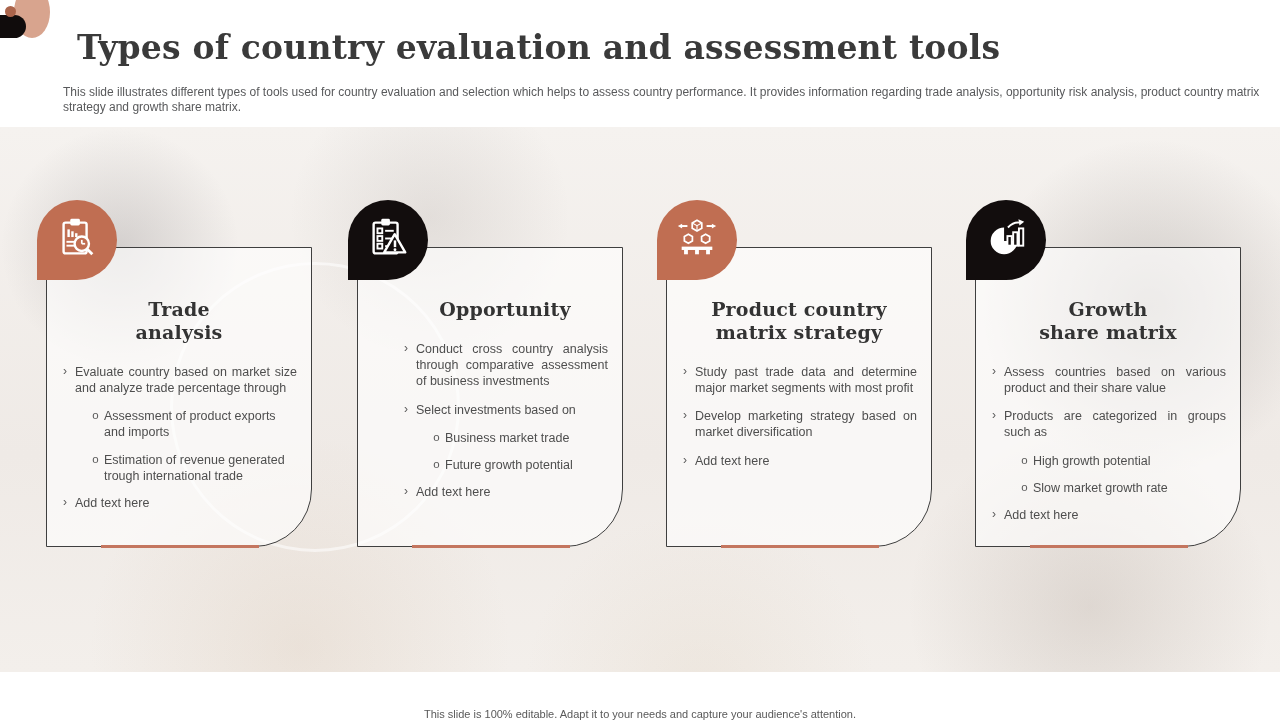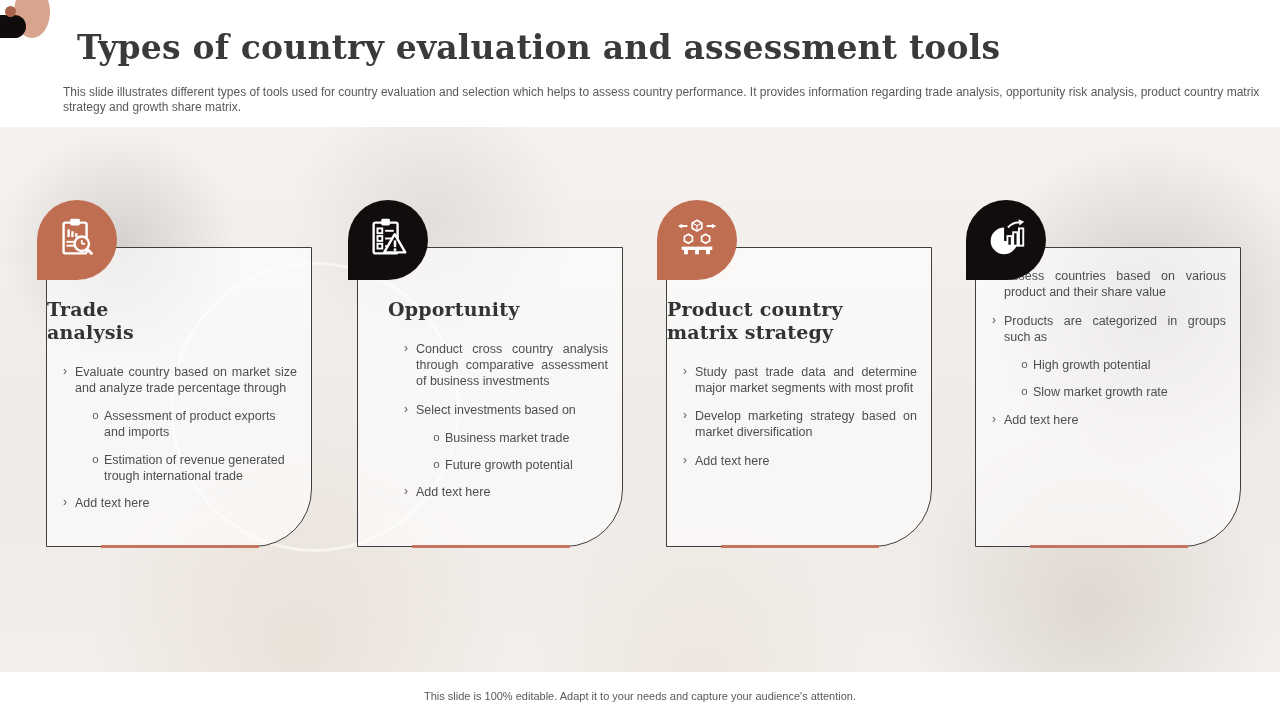--- a/index.html
+++ b/index.html
@@ -76,21 +76,21 @@
     position:absolute; left:-10px; top:-48px; width:80px; height:80px;
     border-radius:50% 50% 50% 0;
     display:flex; align-items:center; justify-content:center;
     z-index:3;
   }
   .pin svg { width:46px; height:46px; margin-top:-4px; }
   .pin-orange .pin { background:var(--accent-orange,#c06e52); color:var(--accent-orange,#c06e52); }
   .pin-black  .pin { background:var(--accent-black,#120d0d);  color:var(--accent-black,#120d0d); }
 
   .card-title {
-    margin-top:50px; text-align:left;
+    margin-top:50px; text-align:center;
     font-family:"DejaVu Serif","Liberation Serif",serif;
     font-weight:700; font-size:19px; line-height:1.2;
     color:#333333; letter-spacing:0.2px;
   }
   .title-line { display:block; }
 
   .card-items { margin-top:20px; padding:0 14px 0 8px; }
   .item {
     display:flex; align-items:flex-start;
     margin-bottom:12px;
@@ -99,21 +99,21 @@
   .item .marker { flex:0 0 20px; text-align:center; font-size:12px; color:#5a5a5a; }
   .item .item-text { flex:1; text-align:justify; }
   .item.level-2 { margin-left:32px; margin-bottom:11px; }
   .item.level-2 .marker { flex:0 0 17px; font-size:11.5px; }
   .item.level-2 .item-text { text-align:left; }
 
   
   .footer-band {
     position:absolute; left:0; top:672px; width:1280px; height:48px;
     background:#ffffff; z-index:2;
-    display:flex; align-items:center; justify-content:center;
+    display:flex; align-items:flex-end; justify-content:center;
   }
   .footer-text { font-size:11px; color:#595959; }
 </style>
 </head>
 <body>
 
 <div class="deco-peach"></div>
 <div class="deco-black-pill"></div>
 <div class="deco-dot"></div>
 
@@ -265,20 +265,24 @@
         <path d="M22 27 L22 13 A14 14 0 1 0 36 27 Z" fill="#fff"></path>
         <g fill="currentColor" stroke="#fff" stroke-width="2">
           <rect x="25.5" y="22" width="4.5" height="10"></rect>
           <rect x="31.5" y="18" width="4.5" height="14"></rect>
           <rect x="37.5" y="14" width="4.5" height="18"></rect>
         </g>
         <path d="M26 13 q6 -6 12 -5" fill="none" stroke="#fff" stroke-width="2"></path>
         <polygon points="37,4.5 43,7 38,11" fill="#fff"></polygon>
       </svg>
     </div>
+    <div class="card-title">
+        <span class="title-line">Growth</span>
+        <span class="title-line">share matrix</span>
+      </div>
     <div class="card-items">
         <div class="item level-1">
           <span class="marker">›</span>
           <span class="item-text">Assess countries based on various product and their share value</span>
         </div>
         <div class="item level-1">
           <span class="marker">›</span>
           <span class="item-text">Products are categorized in groups such as</span>
         </div>
         <div class="item level-2">

